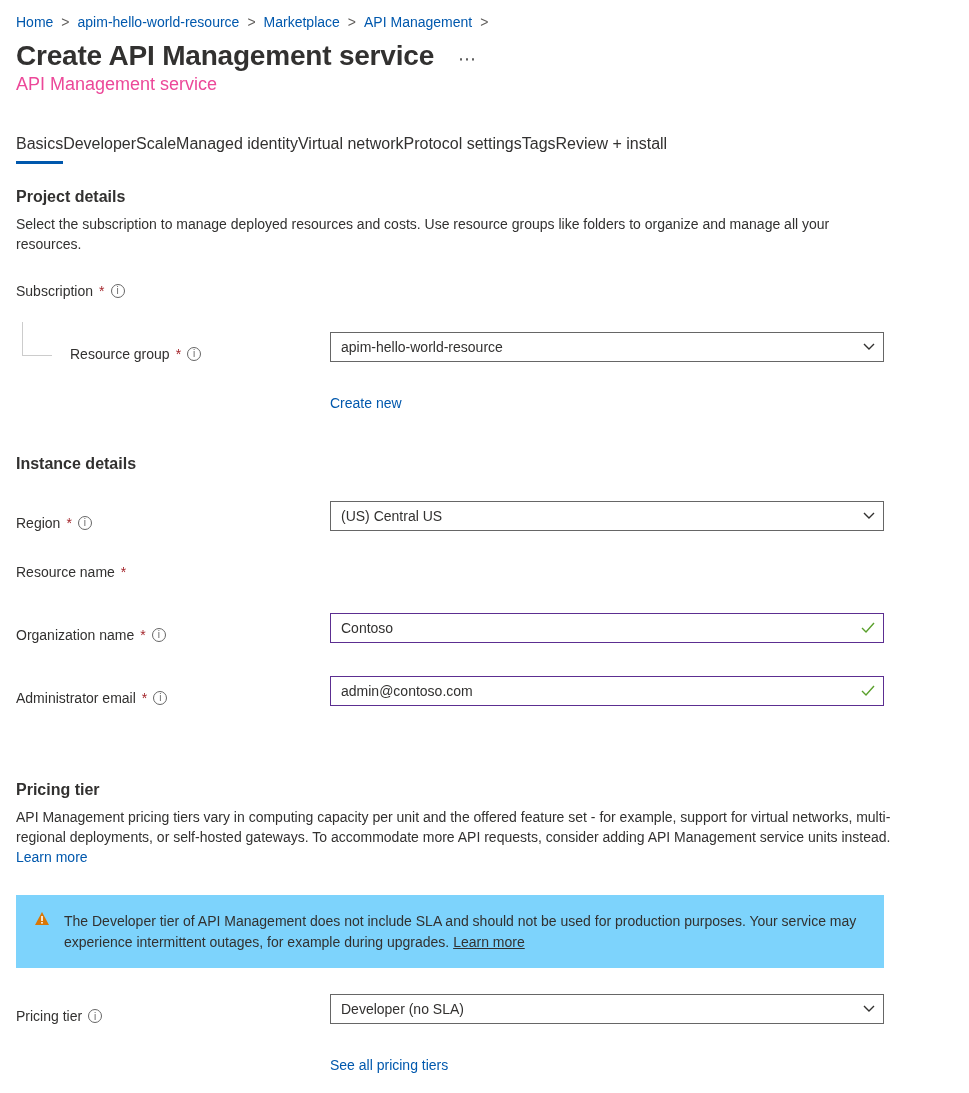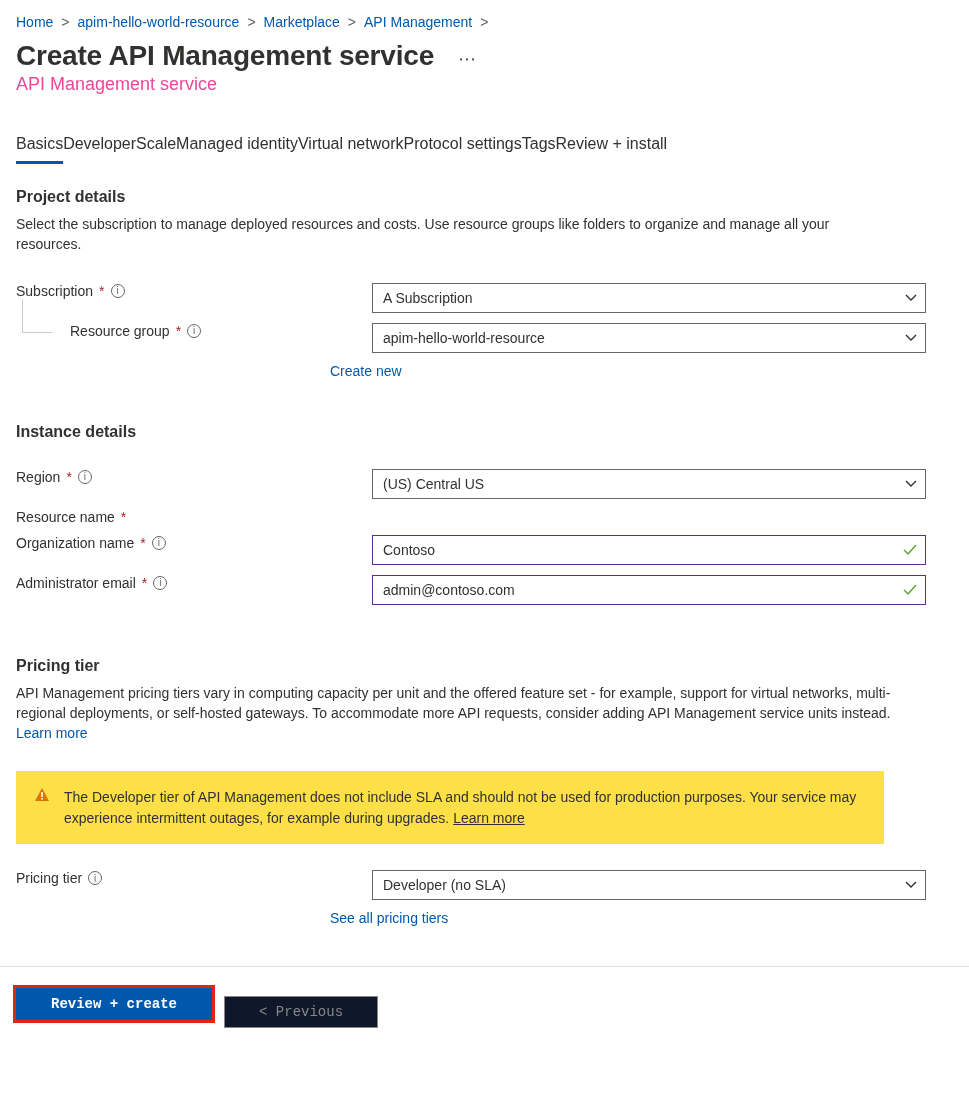--- a/index.html
+++ b/index.html
@@ -37,23 +37,22 @@
     }
     .tab.active {
       color: #323130;
       border-bottom: 3px solid #0058ad;
       font-weight: 400;
     }
     h3.section { font-size: 16px; font-weight: 600; margin: 6px 0 8px 0; }
     p.section-desc { font-size: 14px; color: #323130; line-height: 1.45; margin-bottom: 28px; max-width: 880px; }
     .form-row {
       display: flex;
-      align-items: flex-start;
-      margin-bottom: 10px;
-      gap: 42px;
+      align-items: flex-end;
+      margin-bottom: 33px;
     }
     .label-col {
       width: 314px;
       display: flex;
       align-items: center;
       gap: 6px;
       font-size: 14px;
     }
     .label-col.indent { padding-left: 54px; position: relative; }
     .indent-line {
@@ -85,21 +84,21 @@
     .textbox.valid { border-color: #5c2e91; }
     .chevron, .check {
       position: absolute; right: 8px; top: 50%; transform: translateY(-50%);
     }
     .chevron svg, .check svg { display:block; }
     .link { color: #0058ad; font-size: 14px; text-decoration: none; cursor:pointer; }
     .sublink { display: inline-block; margin-left: 314px; margin-top: 4px; margin-bottom: 20px; }
     .sublink.tight { margin-top: 0; }
     .section-gap { height: 18px; }
     .warning-box {
-      background: #fde047;
+      background: #7dd3fc;
       padding: 16px 20px 16px 48px;
       position: relative;
       margin: 24px 0 26px 0;
       max-width: 868px;
       line-height: 1.45;
       font-size: 14px;
     }
     .warning-box .warn-icon {
       position: absolute; left: 18px; top: 16px;
     }
@@ -163,30 +162,20 @@
 
 <h3 class="section">Project details</h3>
 <p class="section-desc">Select the subscription to manage deployed resources and costs. Use resource groups like folders to organize and manage all your resources.</p>
 
 <div class="form-row">
   <div class="label-col">
     <span>Subscription</span>
     <span class="req">*</span>
     <span class="info-icon">i</span>
   </div>
-  <div class="field-col">
-    <div class="dropdown">
-      <span>A Subscription</span>
-      <span class="chevron">
-          <svg width="12" height="8">
-            <path d="M1 1 L6 6 L11 1" stroke="#323130" stroke-width="1.4" fill="none"></path>
-          </svg>
-        </span>
-    </div>
-  </div>
 </div>
 
 <div class="form-row">
   <div class="label-col indent">
     <span class="indent-line"></span>
     <span>Resource group</span>
     <span class="req">*</span>
     <span class="info-icon">i</span>
   </div>
   <div class="field-col">

